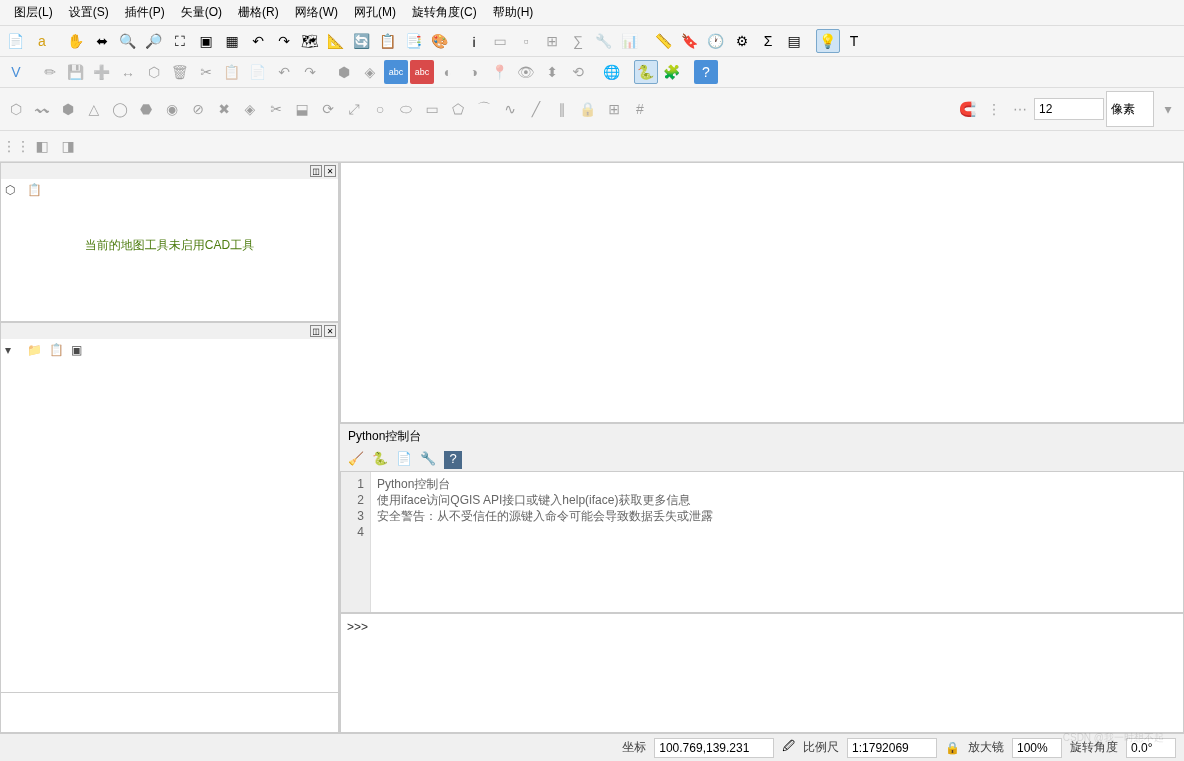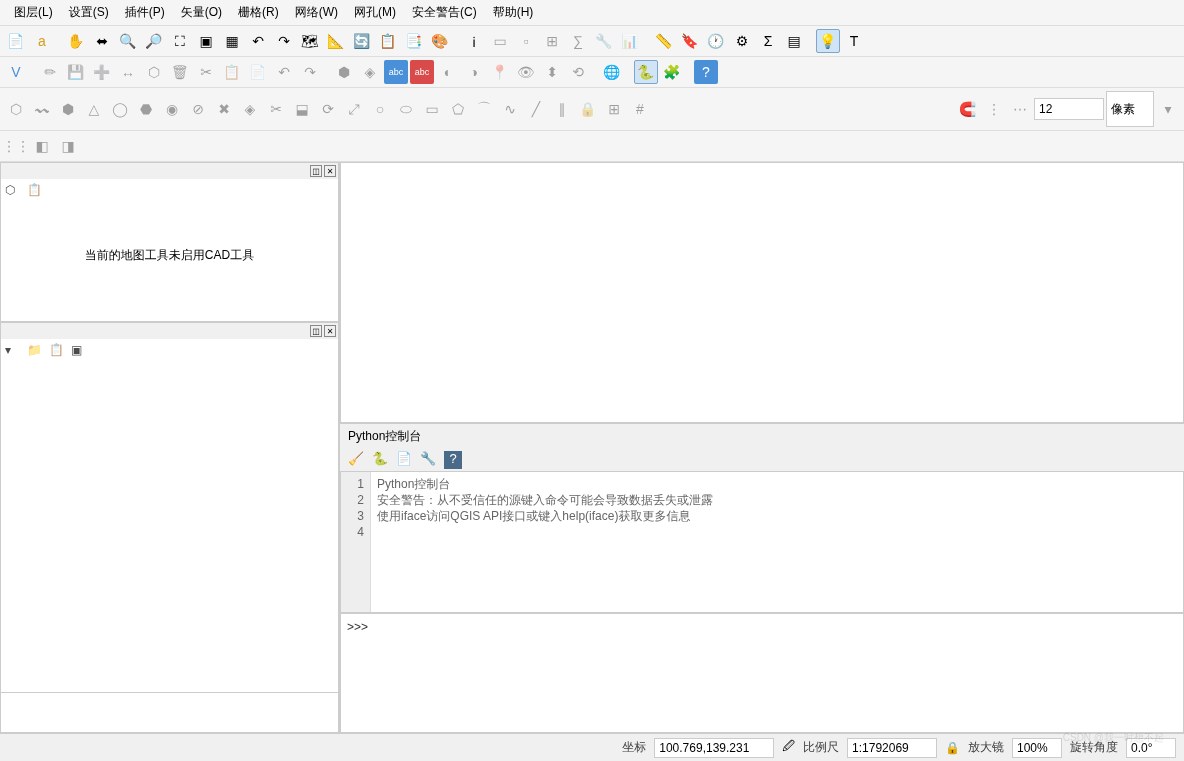--- a/index.html
+++ b/index.html
@@ -15,21 +15,21 @@
 .num-input { width: 70px; height: 22px; border: 1px solid #ccc; padding: 0 4px; }
 .combo { height: 36px; border: 1px solid #ccc; padding: 0 18px 0 4px; background: white; display: flex; align-items: center; }
 .main { flex: 1; display: flex; overflow: hidden; }
 .left-col { width: 340px; display: flex; flex-direction: column; border-right: 1px solid #ccc; }
 .panel { background: white; border: 1px solid #ccc; display: flex; flex-direction: column; }
 .panel-hdr { background: #f0f0f0; display: flex; justify-content: flex-end; padding: 2px; gap: 2px; }
 .panel-hdr .pbtn { width: 12px; height: 12px; border: 1px solid #888; font-size: 8px; display: flex; align-items: center; justify-content: center; cursor: pointer; }
 .panel-toolbar { padding: 4px; display: flex; gap: 4px; }
 .panel-toolbar .pt-btn { width: 18px; height: 18px; font-size: 12px; opacity: 0.7; }
 .panel-body { flex: 1; padding: 8px; background: white; }
-.cad-msg { text-align: center; margin-top: 34px; color: #000000; }
+.cad-msg { text-align: center; margin-top: 24px; color: #4d7c0f; }
 .right-col { flex: 1; display: flex; flex-direction: column; }
 .canvas { flex: 1; background: white; border: 1px solid #ccc; }
 .py-console { height: 310px; display: flex; flex-direction: column; background: #f0f0f0; border-top: 1px solid #ccc; }
 .py-title { padding: 4px 8px; background: #f0f0f0; }
 .py-tb { padding: 2px 8px; display: flex; gap: 6px; }
 .py-tb span { width: 18px; height: 18px; cursor: pointer; font-size: 13px; }
 .py-out { flex: 1; background: white; border: 1px solid #ccc; display: flex; font-family: monospace; }
 .gutter { width: 30px; background: #eee; text-align: right; padding: 4px 6px 4px 0; color: #666; border-right: 1px solid #ddd; }
 .gutter div, .code-area div { line-height: 16px; height: 16px; }
 .code-area { flex: 1; padding: 4px 6px; color: #666; }
@@ -45,21 +45,21 @@
 <body>
 
 <div class="menubar">
   <span>图层(L)</span>
   <span>设置(S)</span>
   <span>插件(P)</span>
   <span>矢量(O)</span>
   <span>栅格(R)</span>
   <span>网络(W)</span>
   <span>网孔(M)</span>
-  <span>安全警告(C)</span>
+  <span>旋转角度(C)</span>
   <span>帮助(H)</span>
 </div>
 
 <div class="toolbar">
   <div class="tb-btn">📄</div>
   <div class="tb-btn" style="color:#d4a017">a</div>
   <div class="tb-sep"></div>
   <div class="tb-btn">✋</div>
   <div class="tb-btn">⬌</div>
   <div class="tb-btn">🔍</div>
@@ -217,22 +217,22 @@
       </div>
       <div class="py-out">
         <div class="gutter">
           <div>1</div>
           <div>2</div>
           <div>3</div>
           <div>4</div>
         </div>
         <div class="code-area">
           <div>Python控制台</div>
+          <div>使用iface访问QGIS API接口或键入help(iface)获取更多信息</div>
           <div>安全警告：从不受信任的源键入命令可能会导致数据丢失或泄露</div>
-          <div>使用iface访问QGIS API接口或键入help(iface)获取更多信息</div>
           <div></div>
         </div>
       </div>
       <div class="py-in">
         <span class="py-prompt">&gt;&gt;&gt;</span>
         <input class="py-input" style="">
       </div>
     </div>
   </div>
 </div>

